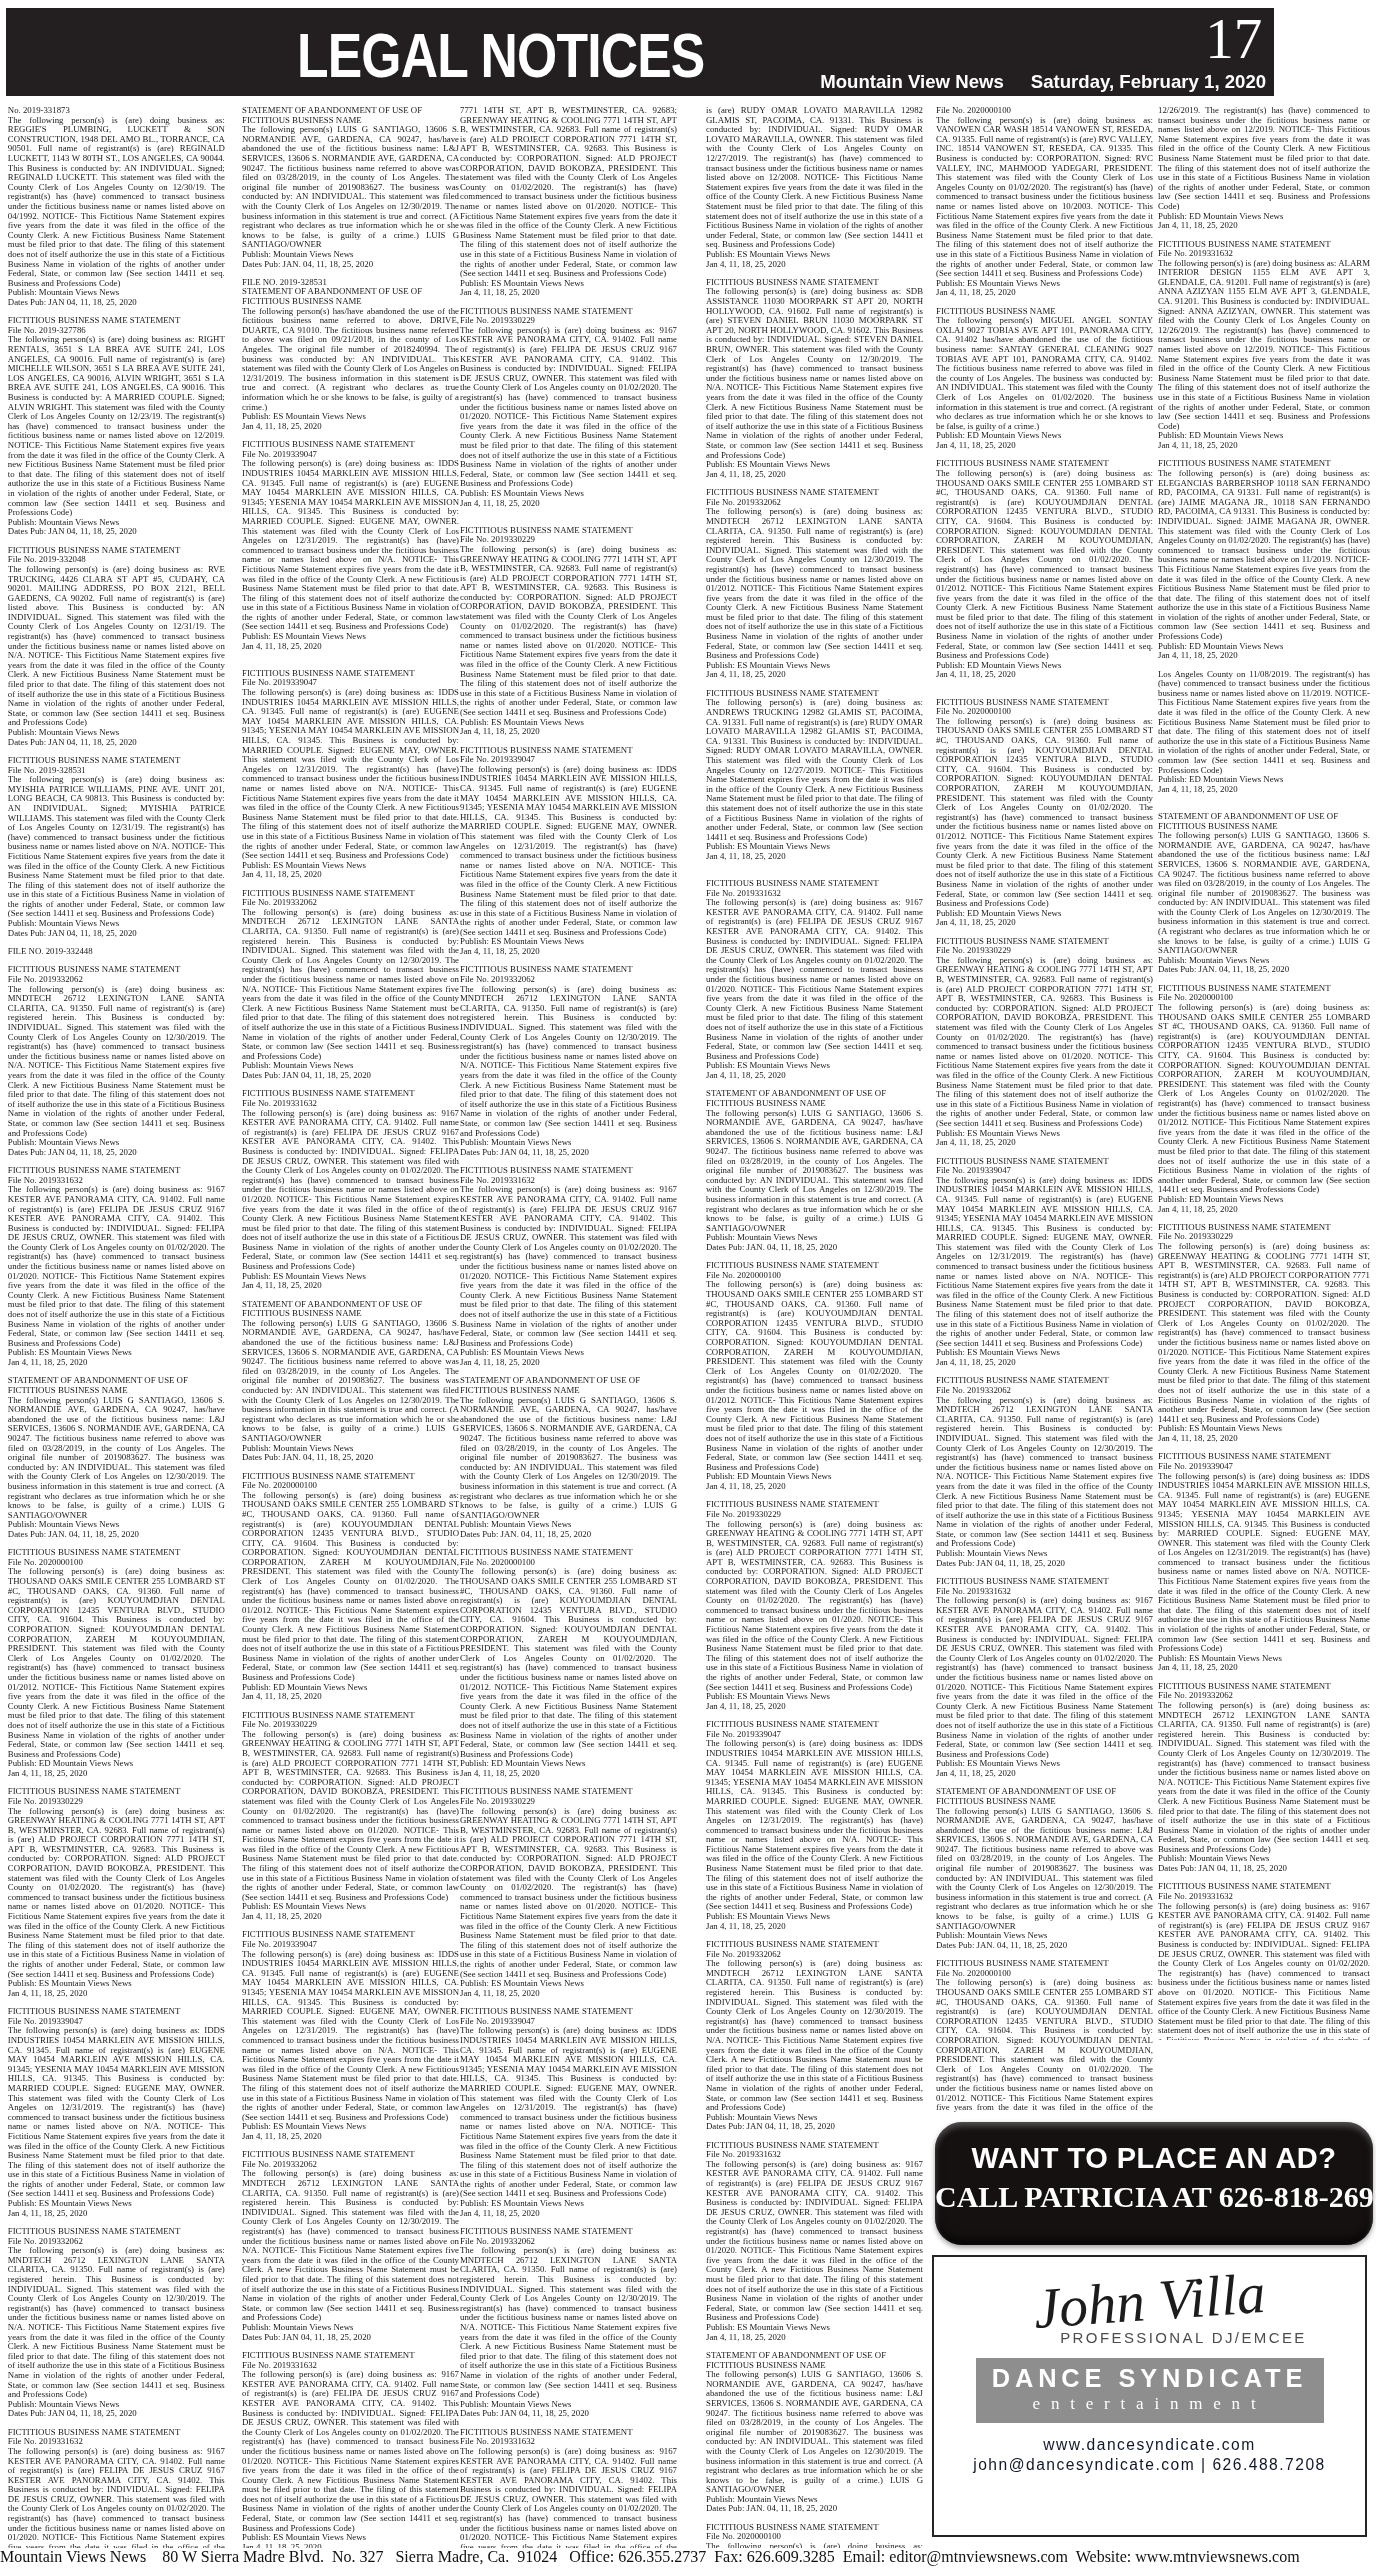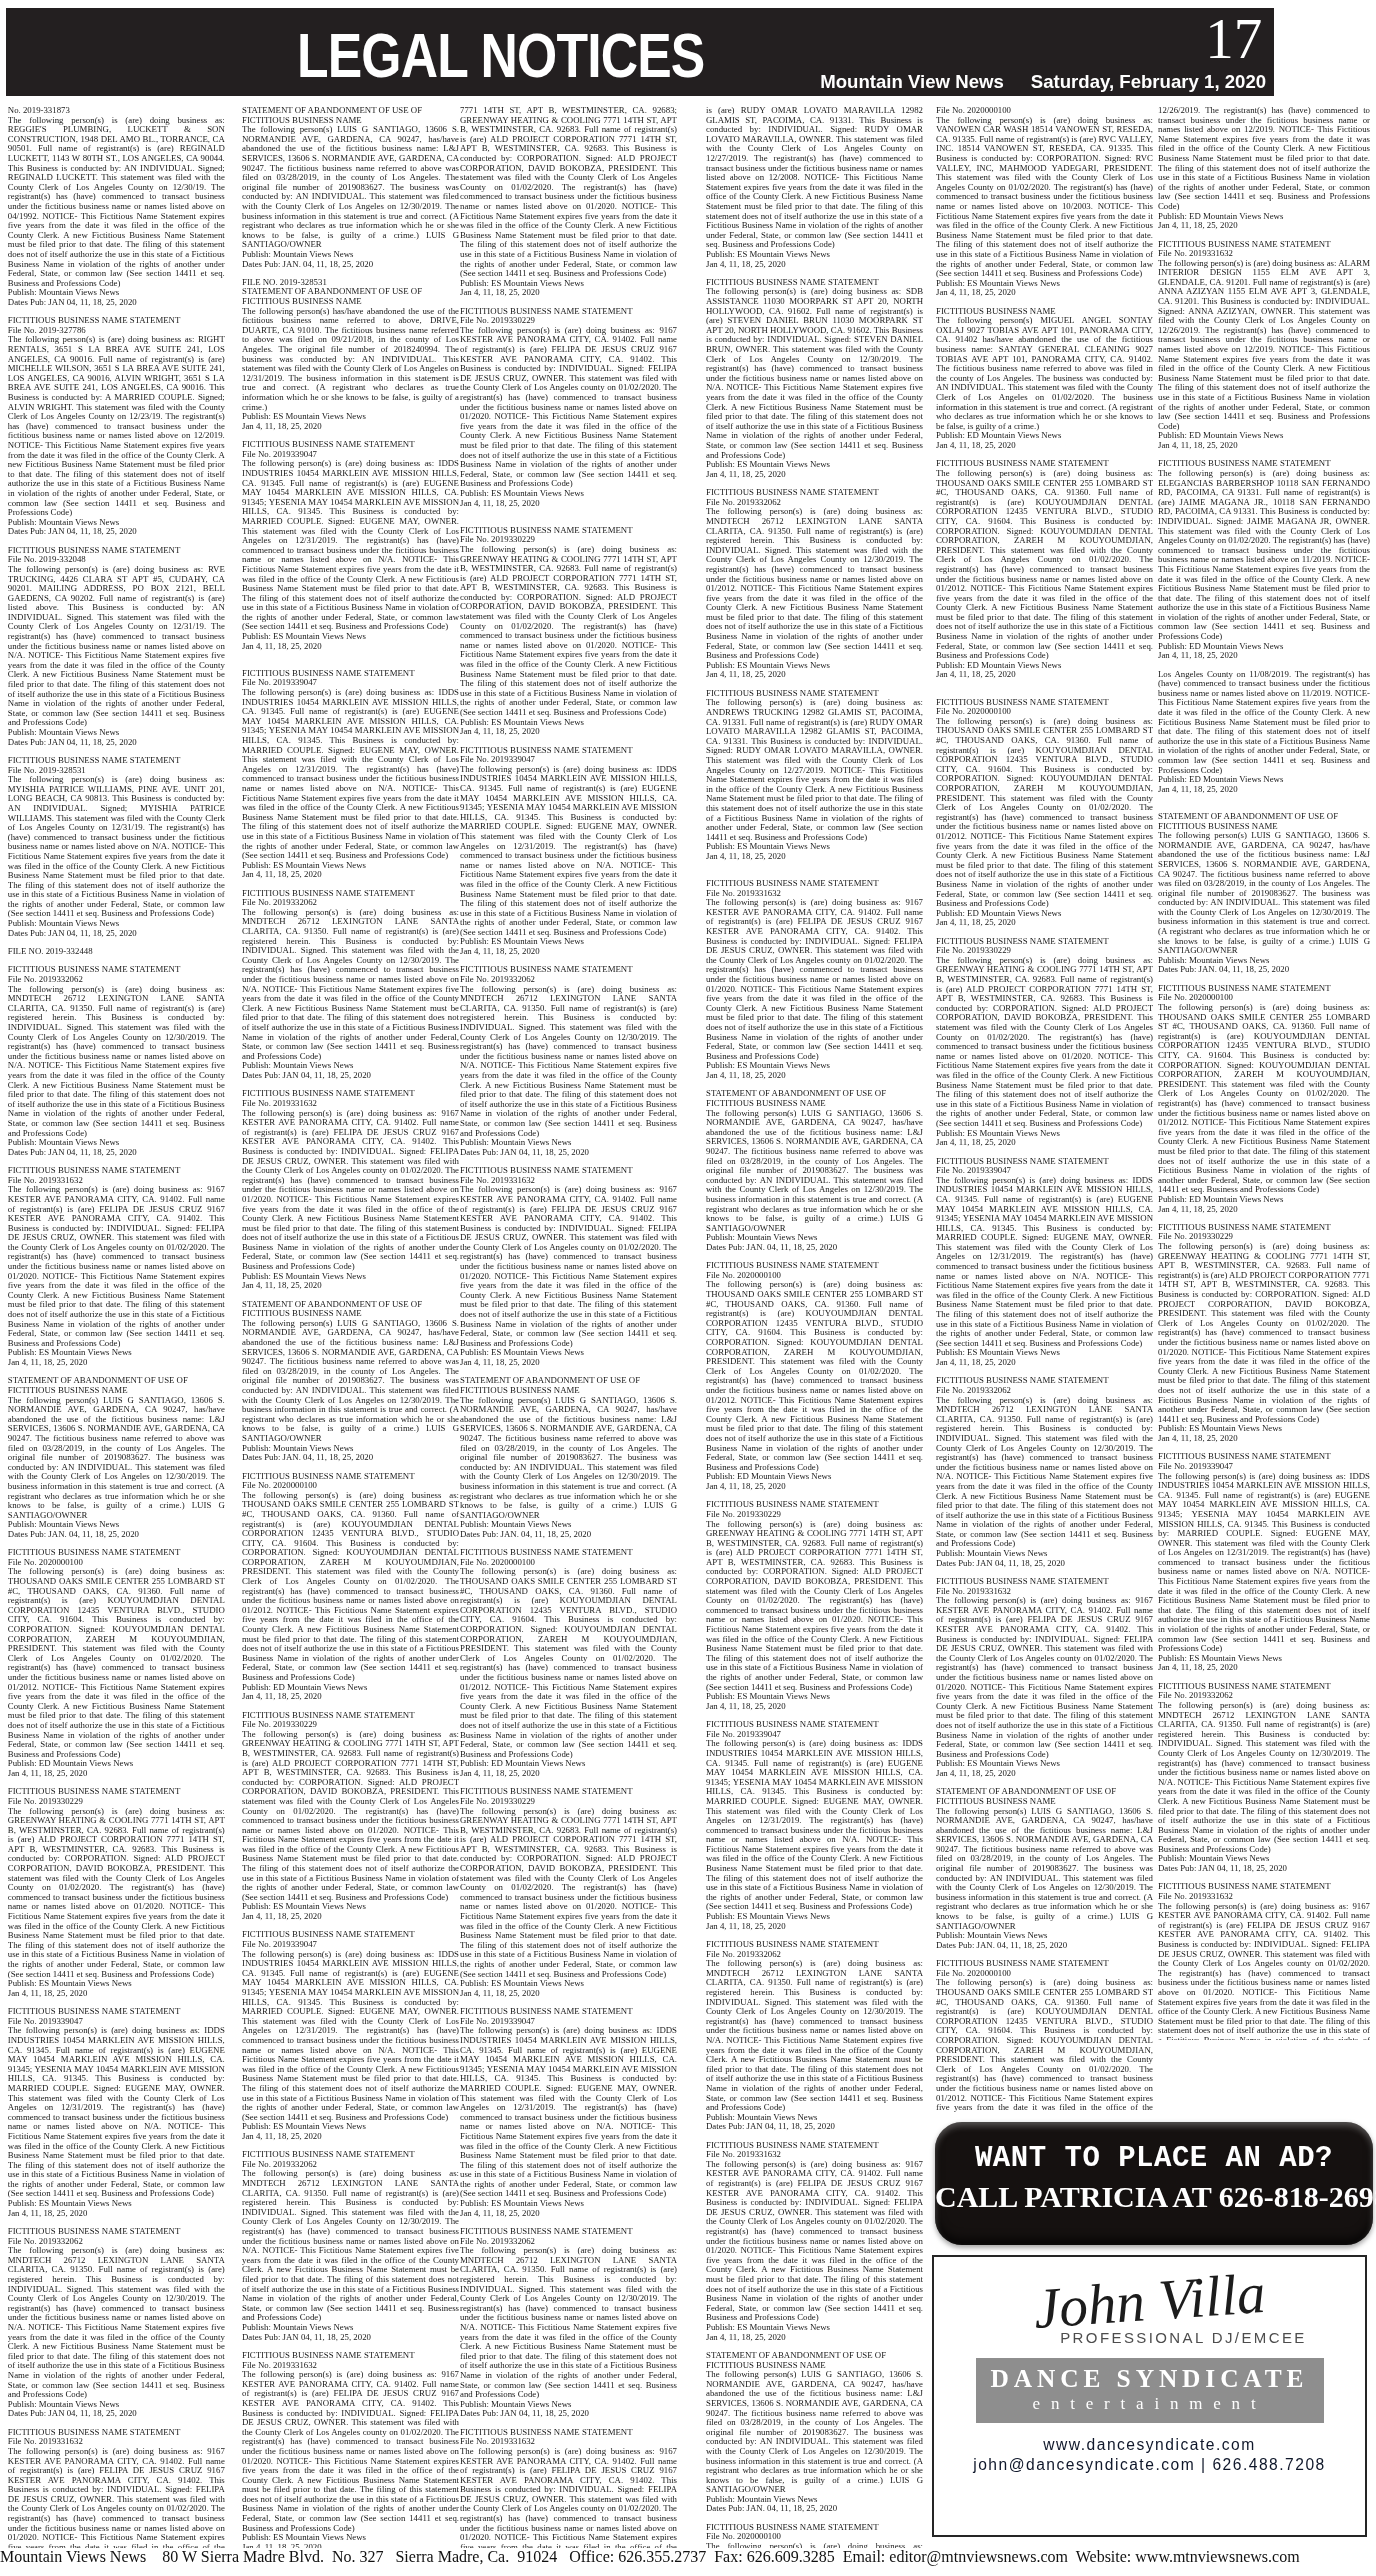--- a/index.html
+++ b/index.html
@@ -18,30 +18,30 @@
   .col{position:absolute;top:106px;overflow:hidden;font-size:8.8px;line-height:9.6px;
        text-align:justify;color:#191919;}
   .nh{text-align:left;}
   .np{text-align:justify;}
   .left{text-align:left;}
   .gap{height:8.8px;}
   
   .ad-call{position:absolute;left:935px;top:2122px;width:438px;height:123px;background:#151110;
            border-radius:27px;color:#fff;text-align:center;
            box-shadow:inset 0 3.9px 6.8px rgba(255,255,255,.28), inset 0 -5.9px 9.8px rgba(0,0,0,.7), 0 2.9px 4.9px rgba(0,0,0,.35);}
-  .ad-call .l1{margin-top:19.6px;font-family:Liberation Mono, monospace;font-weight:bold;font-size:29px;letter-spacing:0.5px;}
+  .ad-call .l1{margin-top:19.6px;font-family:Liberation Sans, sans-serif;font-weight:bold;font-size:29px;letter-spacing:0.5px;}
   .ad-call .l2{margin-top:5.9px;font-family:"Liberation Serif",serif;font-weight:bold;font-size:30px;white-space:pre;}
   .ad-dj{position:absolute;left:932px;top:2255px;width:435px;height:282px;background:#fff;
          border:2.9px solid #252525;box-sizing:border-box;text-align:center;}
   .dj-sig{margin-top:9.8px;font-family:"Liberation Serif",serif;font-style:italic;font-size:57px;
           line-height:68px;color:#1c1c1c;transform:rotate(-4deg);}
   .dj-sub{margin-top:-5.9px;margin-left:68px;font-family:"Liberation Sans",sans-serif;font-size:15px;
           color:#4d4d4d;letter-spacing:2.4px;}
   .dj-bar{margin:11.7px auto 0;width:348px;background:#8e8e8e;padding:6.8px 0 8.8px;}
-  .dj-ds{font-family:Liberation Serif, serif;font-weight:bold;font-size:25.4px;color:#fff;letter-spacing:4.9px;}
+  .dj-ds{font-family:Liberation Sans, sans-serif;font-weight:bold;font-size:25.4px;color:#fff;letter-spacing:4.9px;}
   .dj-ent{font-family:Liberation Serif, serif;font-size:17px;color:#fff;letter-spacing:10.8px;margin-top:1px;}
   .dj-web{margin-top:11.7px;font-family:"Liberation Sans",sans-serif;font-size:15.6px;color:#0f172a;
           letter-spacing:1.5px;line-height:20.5px;}
   
   .footer{position:absolute;left:0;top:2548px;width:1256px;text-align:left;
           font-family:"Liberation Serif",serif;font-size:16px;color:#111;white-space:pre;}
 </style>
 </head>
 <body>
 

